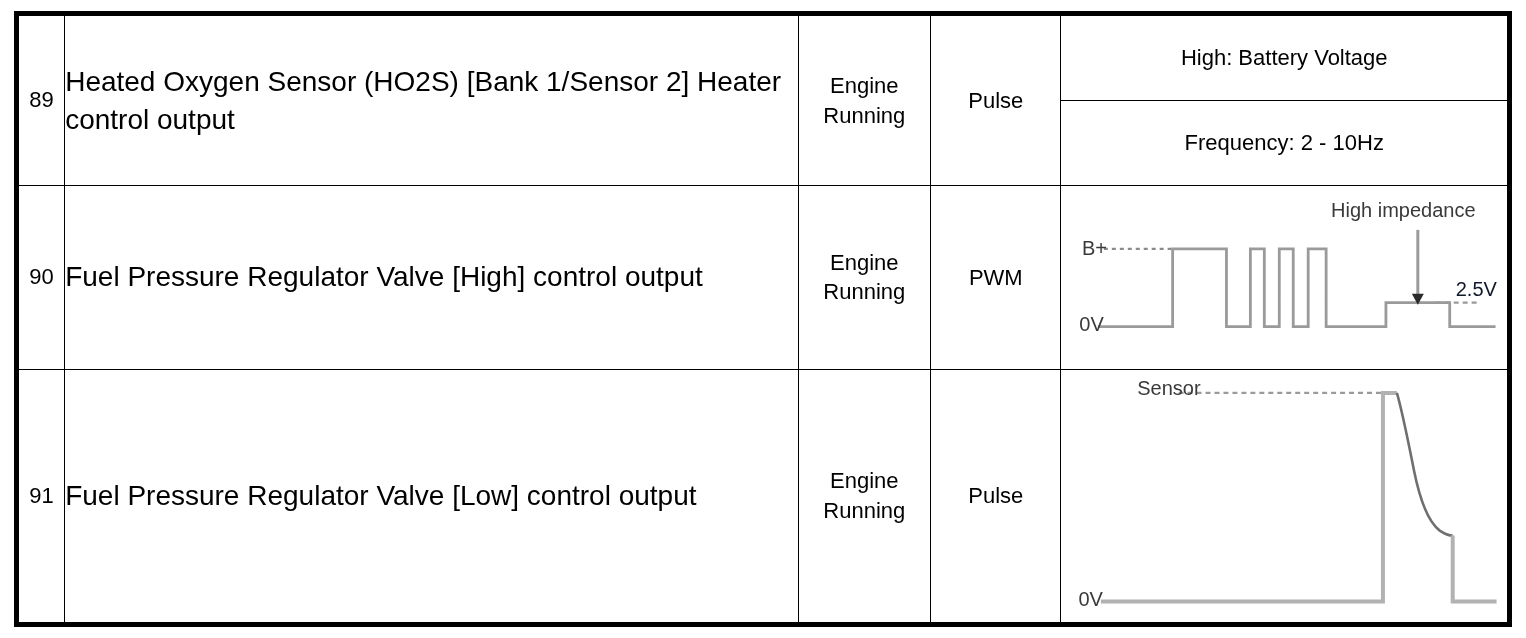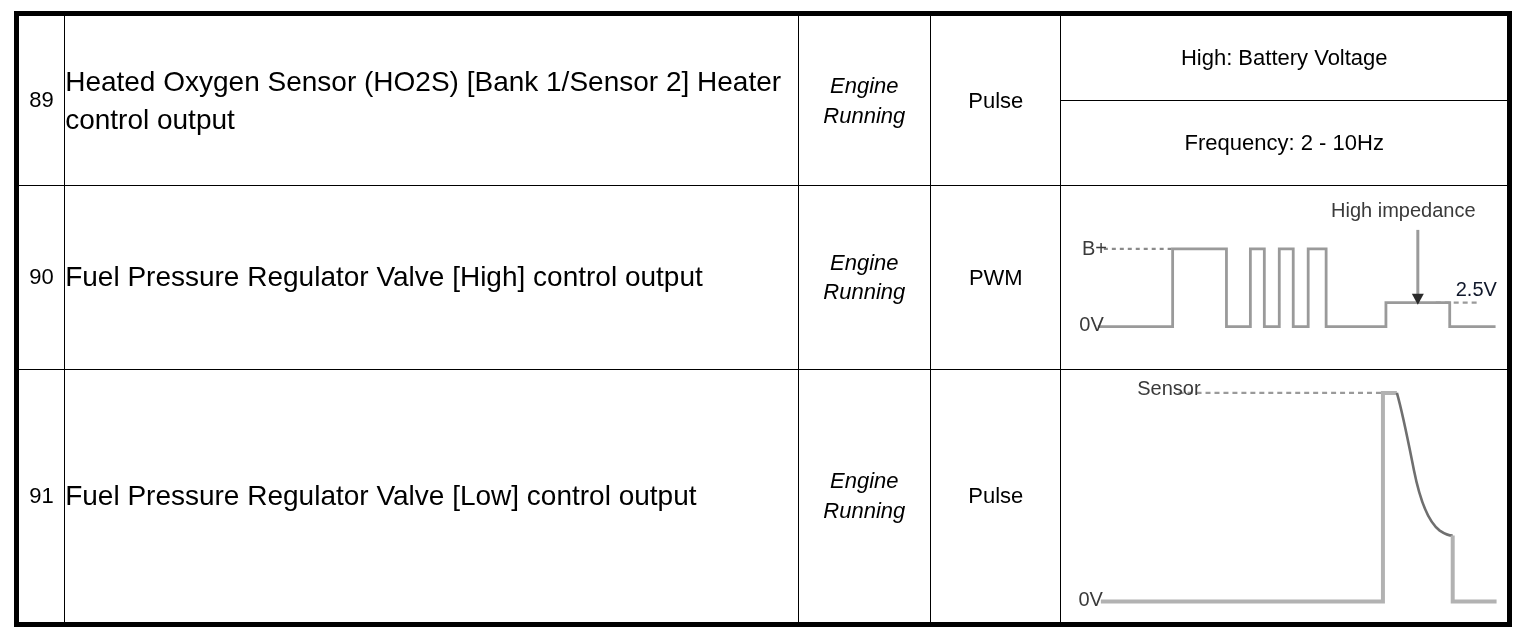--- a/index.html
+++ b/index.html
@@ -56,21 +56,20 @@
   .cell-desc {
     text-align: left;
     font-size: 28px;
     line-height: 1.35;
     padding: 0 6px 0 10px;
   }
   .cell-cond {
     text-align: center;
     font-size: 22px;
     line-height: 1.35;
-    font-style: italic;
   }
   .cell-type {
     text-align: center;
     font-size: 22px;
     line-height: 1.35;
   }
   .cell-sig {
     padding: 0;
     vertical-align: top;
   }

